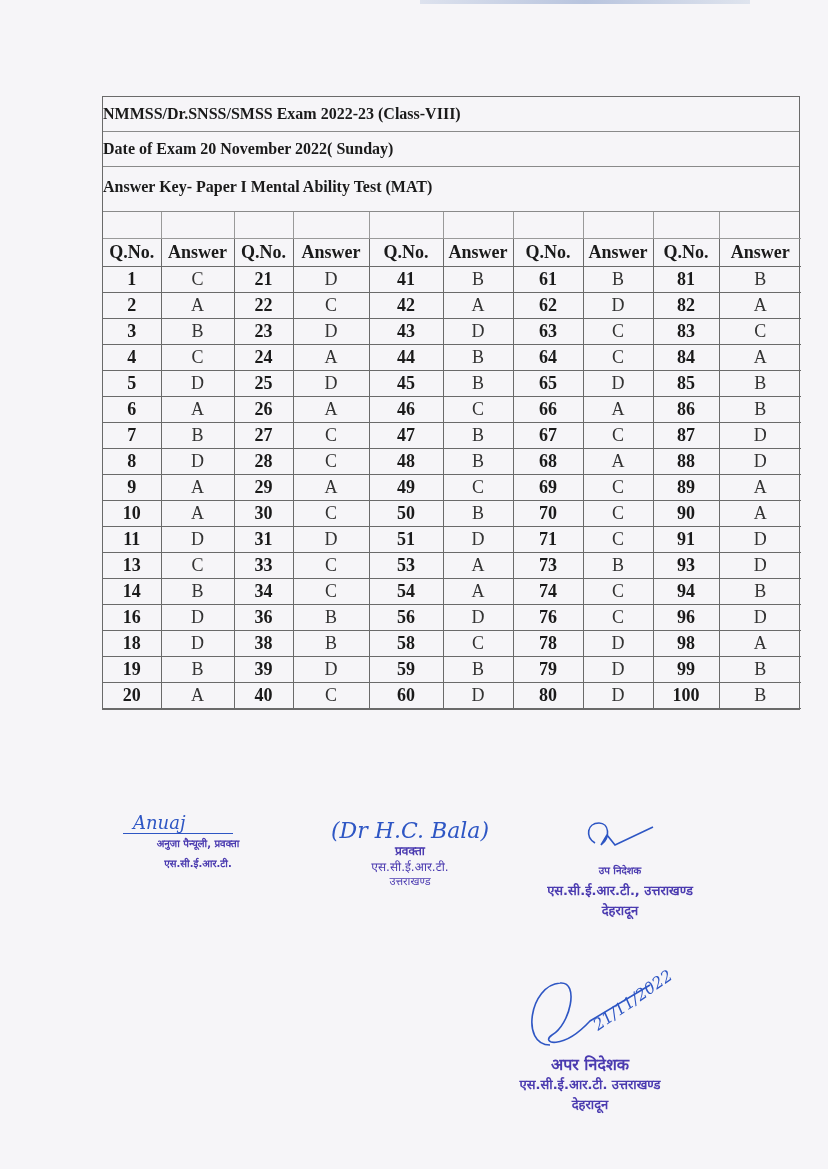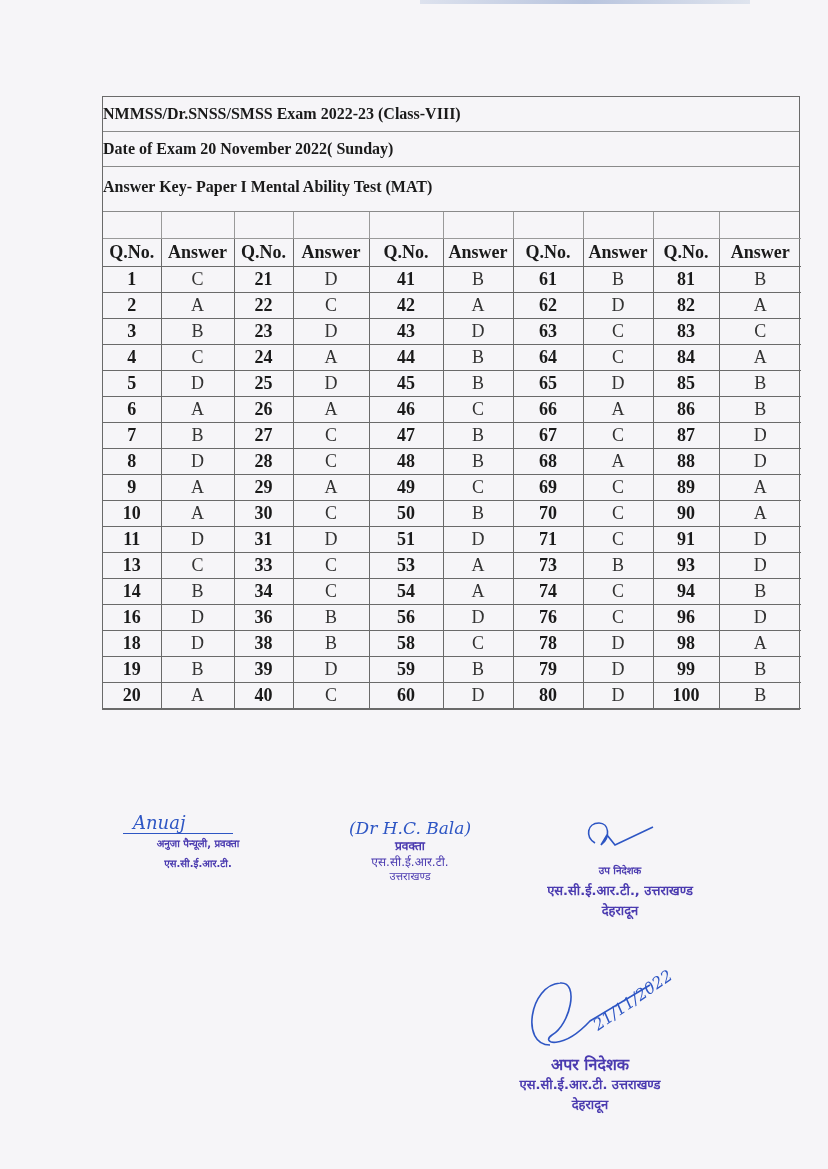--- a/index.html
+++ b/index.html
@@ -299,21 +299,21 @@
   </table>
 </div>
 
 <div class="sig" style="left:108px; top:812px; width:180px;">
   <div class="scrawl" style="font-size:18px; text-align:left; padding-left:10px; border-bottom:1.5px solid #2e56c4; width:100px; margin-left:15px;">Anuaj</div>
   <div class="line">अनुजा पैन्यूली, प्रवक्ता</div>
   <div class="line">एस.सी.ई.आर.टी.</div>
 </div>
 
 <div class="sig" style="left:325px; top:818px; width:170px;">
-  <div class="scrawl" style="font-size:17px;">(Dr H.C. Bala)</div>
+  <div class="scrawl" style="font-size:22px;">(Dr H.C. Bala)</div>
   <div class="line" style="font-size:12px; line-height:16px;">प्रवक्ता</div>
   <div class="line" style="font-size:12px; line-height:16px; font-weight:normal;">एस.सी.ई.आर.टी.</div>
   <div class="line small" style="line-height:14px; font-size:11px;">उत्तराखण्ड</div>
 </div>
 
 <div class="sig" style="left:520px; top:815px; width:200px;">
   <svg width="90" height="42" viewBox="0 0 90 42">
     <path d="M20 28 C10 22 12 8 24 8 C34 8 36 22 26 30 L32 20 L40 30 L78 12" fill="none" stroke="#2e56c4" stroke-width="1.6"></path>
   </svg>
   <div class="line">उप निदेशक</div>

